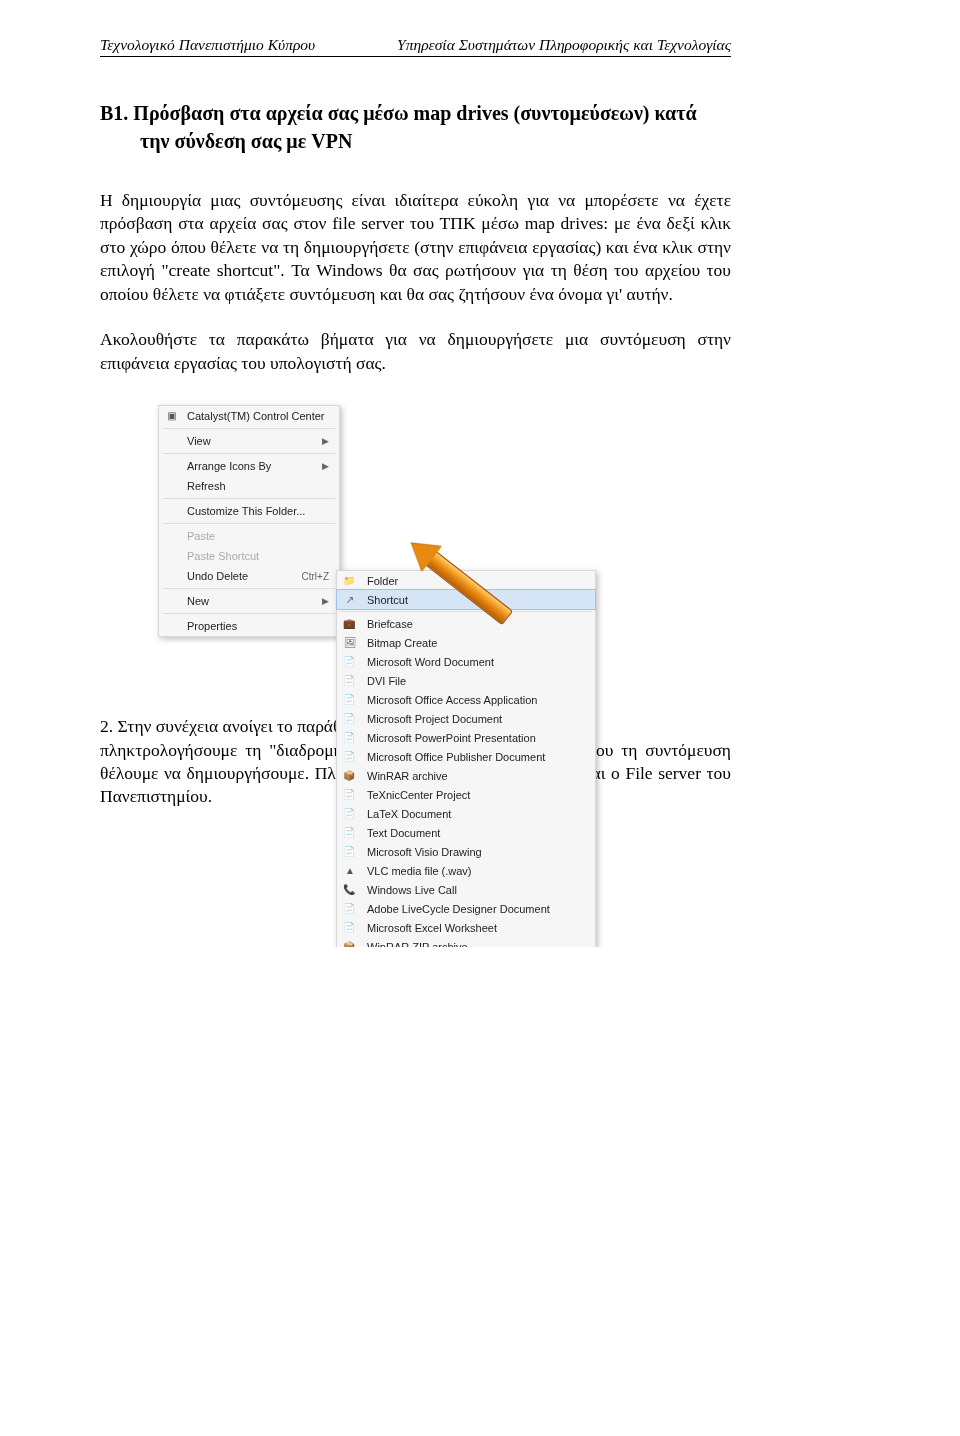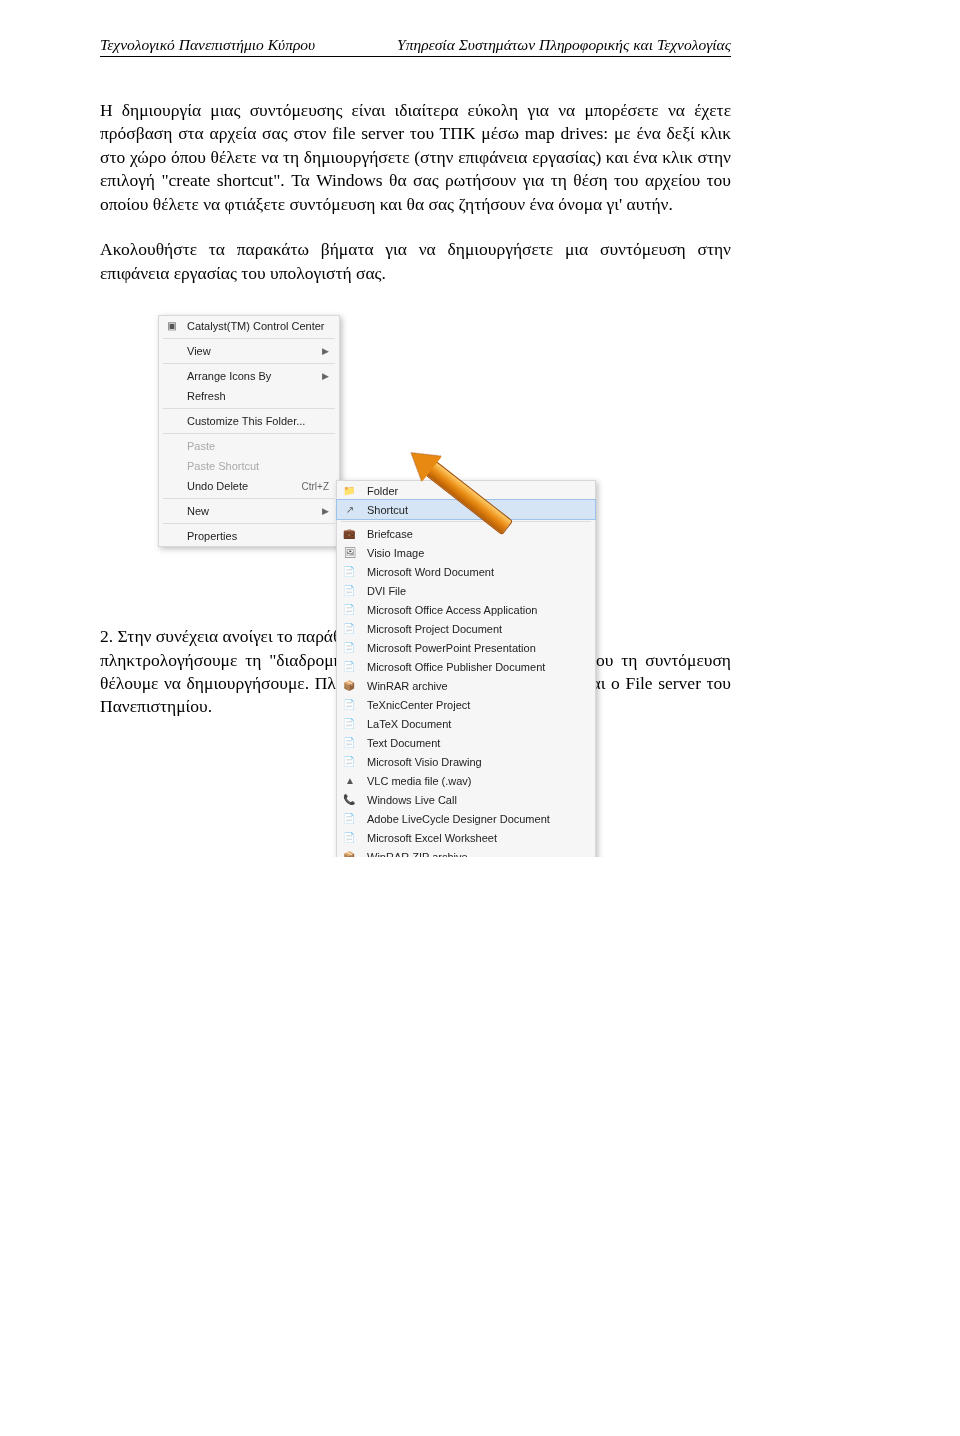--- a/index.html
+++ b/index.html
@@ -150,20 +150,24 @@
 <body>
 
 <div class="page">
 
   <div class="header-row">
     <span>Τεχνολογικό Πανεπιστήμιο Κύπρου</span>
     <span>Υπηρεσία Συστημάτων Πληροφορικής και Τεχνολογίας</span>
   </div>
   <div class="header-underline"></div>
 
+  <h1 class="section-title">
+    <span>B1. Πρόσβαση στα αρχεία σας μέσω map drives (συντομεύσεων) κατά</span>
+    <span class="indent-line">την σύνδεση σας με VPN</span>
+  </h1>
 
   <p class="body-text para" style="margin-top:34px">Η δημιουργία μιας συντόμευσης είναι ιδιαίτερα εύκολη για να μπορέσετε να έχετε πρόσβαση στα αρχεία σας στον file server του ΤΠΚ μέσω map drives: με ένα δεξί κλικ στο χώρο όπου θέλετε να τη δημιουργήσετε (στην επιφάνεια εργασίας) και ένα κλικ στην επιλογή "create shortcut". Τα Windows θα σας ρωτήσουν για τη θέση του αρχείου του οποίου θέλετε να φτιάξετε συντόμευση και θα σας ζητήσουν ένα όνομα γι' αυτήν.</p>
 
   <p class="body-text para">Ακολουθήστε τα παρακάτω βήματα για να δημιουργήσετε μια συντόμευση στην επιφάνεια εργασίας του  υπολογιστή σας.</p>
 
 
   <div class="figure-wrap">
     <div class="menu-col" id="menu-col">
         <div class="menu-item">
           <span class="ico">▣</span>
@@ -216,21 +220,21 @@
           <span class="ico">↗</span>
           <span>Shortcut</span>
         </div>
         <div class="menu-sep"></div>
         <div class="menu-item">
           <span class="ico">💼</span>
           <span>Briefcase</span>
         </div>
         <div class="menu-item">
           <span class="ico">🖼</span>
-          <span>Visio Image</span>
+          <span>Bitmap Create</span>
         </div>
         <div class="menu-item">
           <span class="ico">📄</span>
           <span>Microsoft Word Document</span>
         </div>
         <div class="menu-item">
           <span class="ico">📄</span>
           <span>DVI File</span>
         </div>
         <div class="menu-item">

